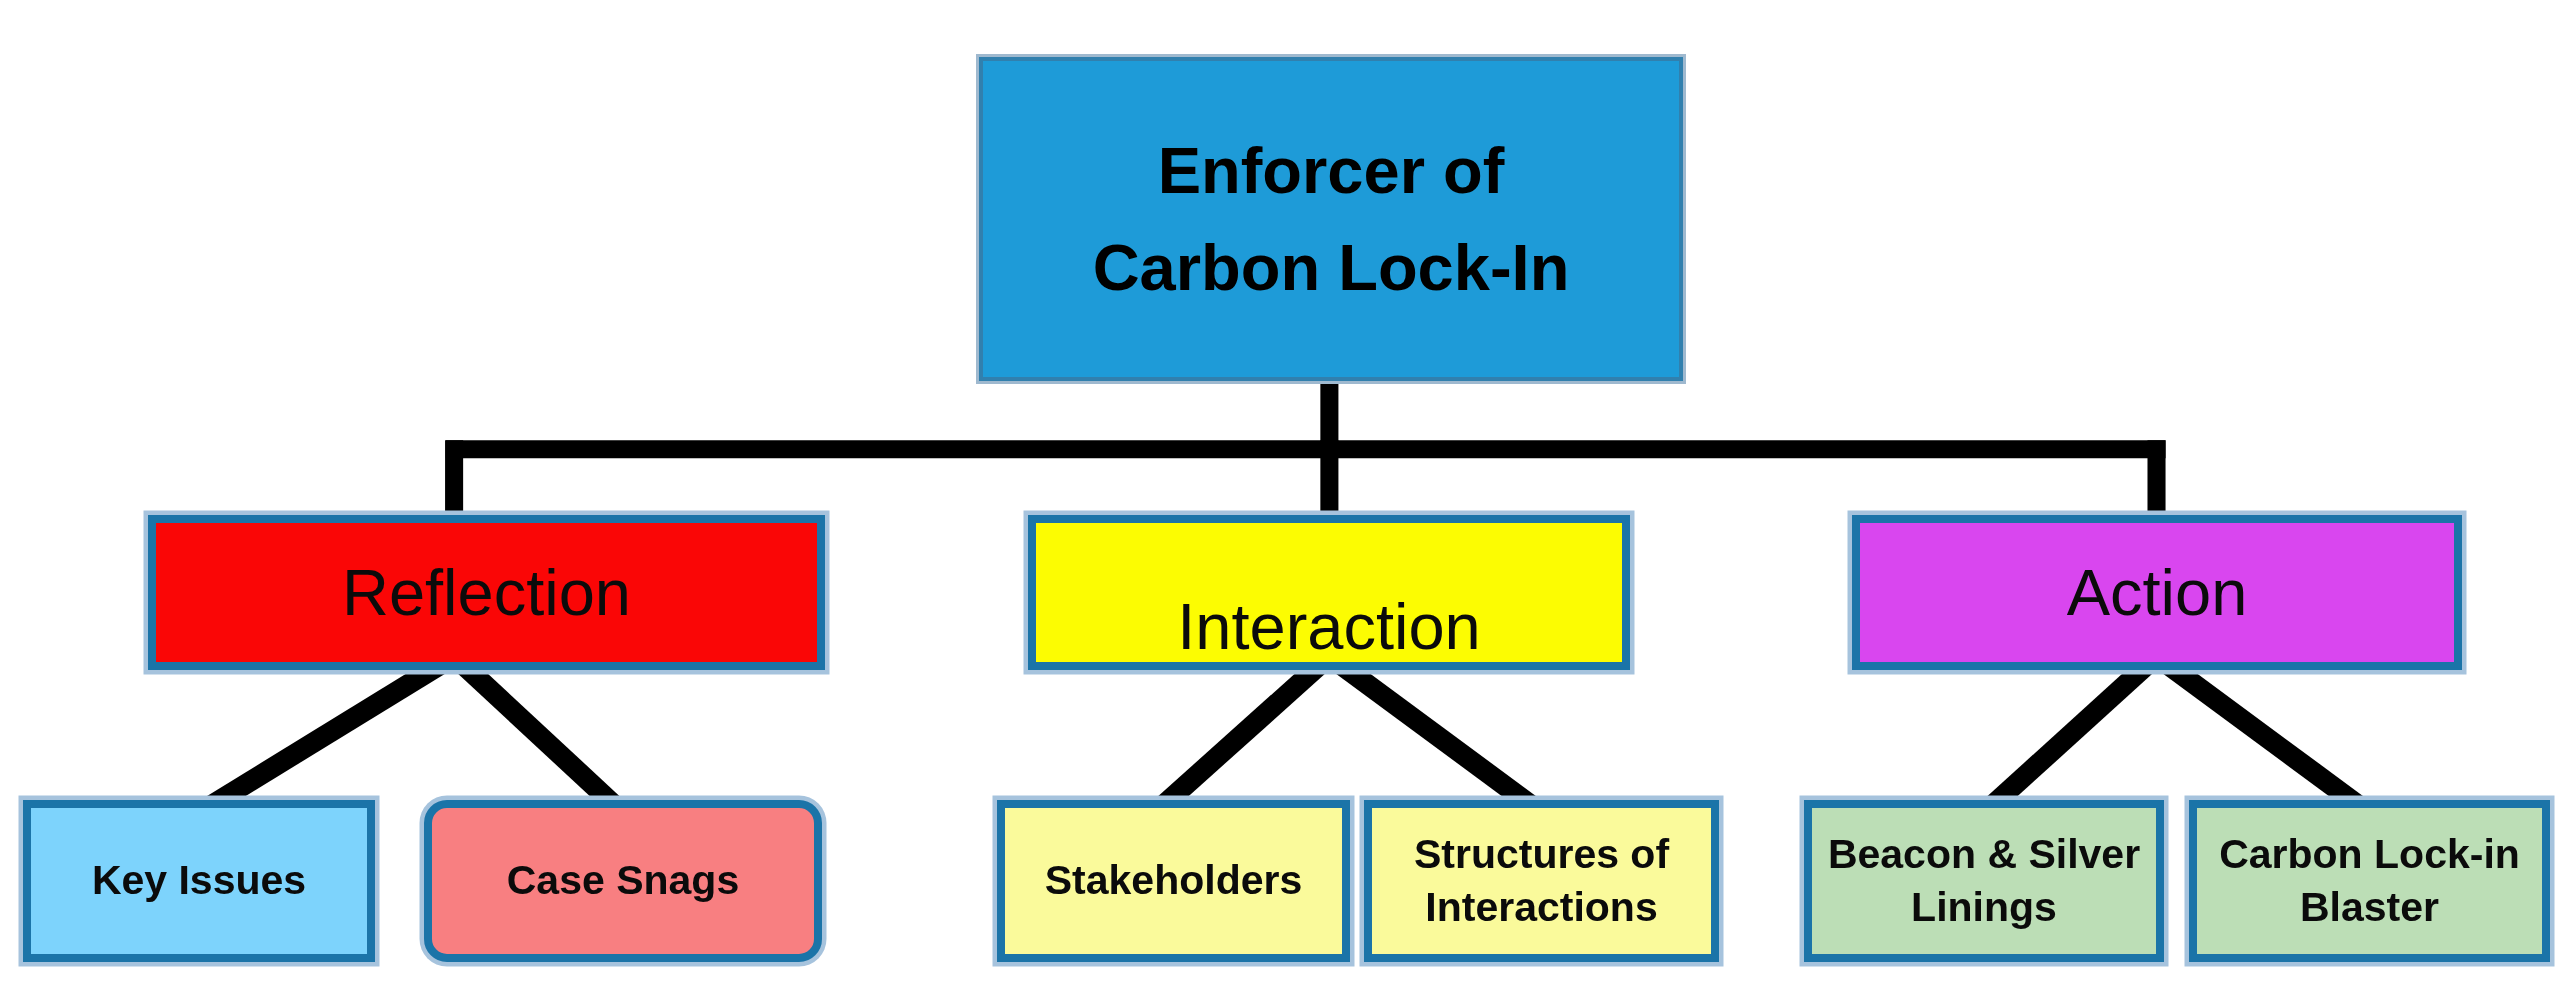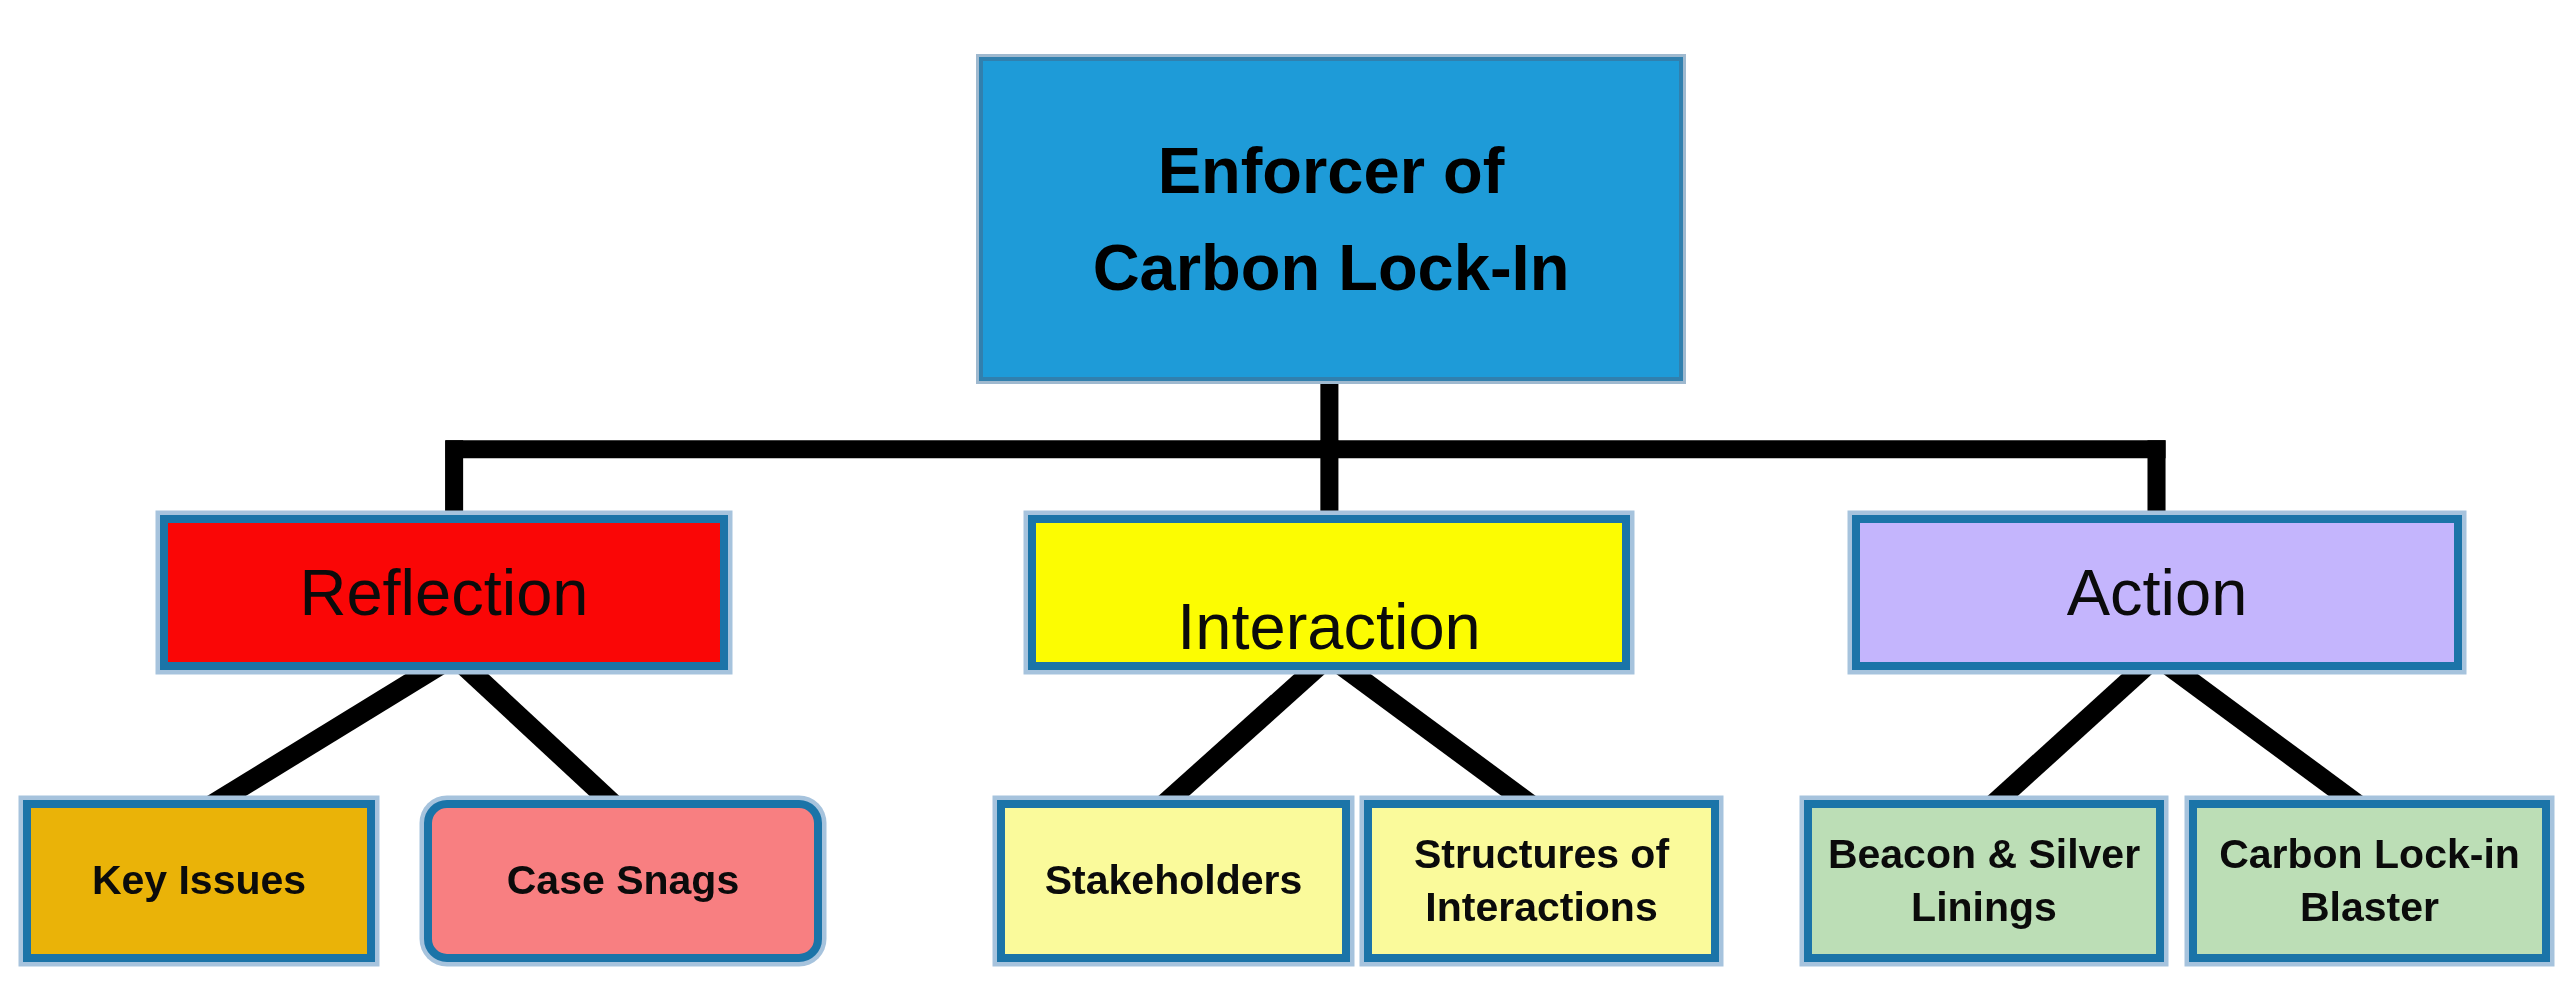--- a/index.html
+++ b/index.html
@@ -43,21 +43,21 @@
     font-weight: 700;
     line-height: 1.5;
     color: #000000;
   }
   .node-branch {
     top: 515px; height: 155px;
     font-size: 65px;
     font-weight: 400;
     line-height: 1.1;
   }
-  .node-branch-reflection  { left: 160px;  width: 568px; }
+  .node-branch-reflection  { left: 148px;  width: 677px; }
   .node-branch-interaction { left: 1028px; width: 602px; align-items: flex-end; }
   .node-branch-action      { left: 1852px; width: 610px; }
   .node-leaf {
     top: 800px; height: 162px;
     font-size: 41px;
     font-weight: 700;
     line-height: 1.3;
   }
   .node-leaf-key-issues   { left: 23px;   width: 352px; }
   .node-leaf-case-snags   { left: 424px;  width: 398px; }
@@ -95,25 +95,25 @@
     <span>Enforcer of
 Carbon Lock-In</span>
   </div>
 
   <div class="node node-branch node-branch-reflection" style="background-color: rgb(250, 6, 6);">
     <span>Reflection</span>
   </div>
   <div class="node node-branch node-branch-interaction" style="background-color: rgb(252, 252, 2);">
     <span>Interaction</span>
   </div>
-  <div class="node node-branch node-branch-action" style="background-color: #c4b5fd;">
+  <div class="node node-branch node-branch-action" style="background-color: #d946ef;">
     <span>Action</span>
   </div>
 
-  <div class="node node-leaf node-leaf-key-issues" style="background-color: #eab308;">
+  <div class="node node-leaf node-leaf-key-issues" style="background-color: #7dd3fc;">
     <span>Key Issues</span>
   </div>
   <div class="node node-leaf node-leaf-case-snags" style="background-color: rgb(248, 127, 129); border-radius: 23px;">
     <span>Case Snags</span>
   </div>
   <div class="node node-leaf node-leaf-stakeholders" style="background-color: rgb(250, 250, 155);">
     <span>Stakeholders</span>
   </div>
   <div class="node node-leaf node-leaf-structures" style="background-color: rgb(250, 250, 155);">
     <span>Structures of

